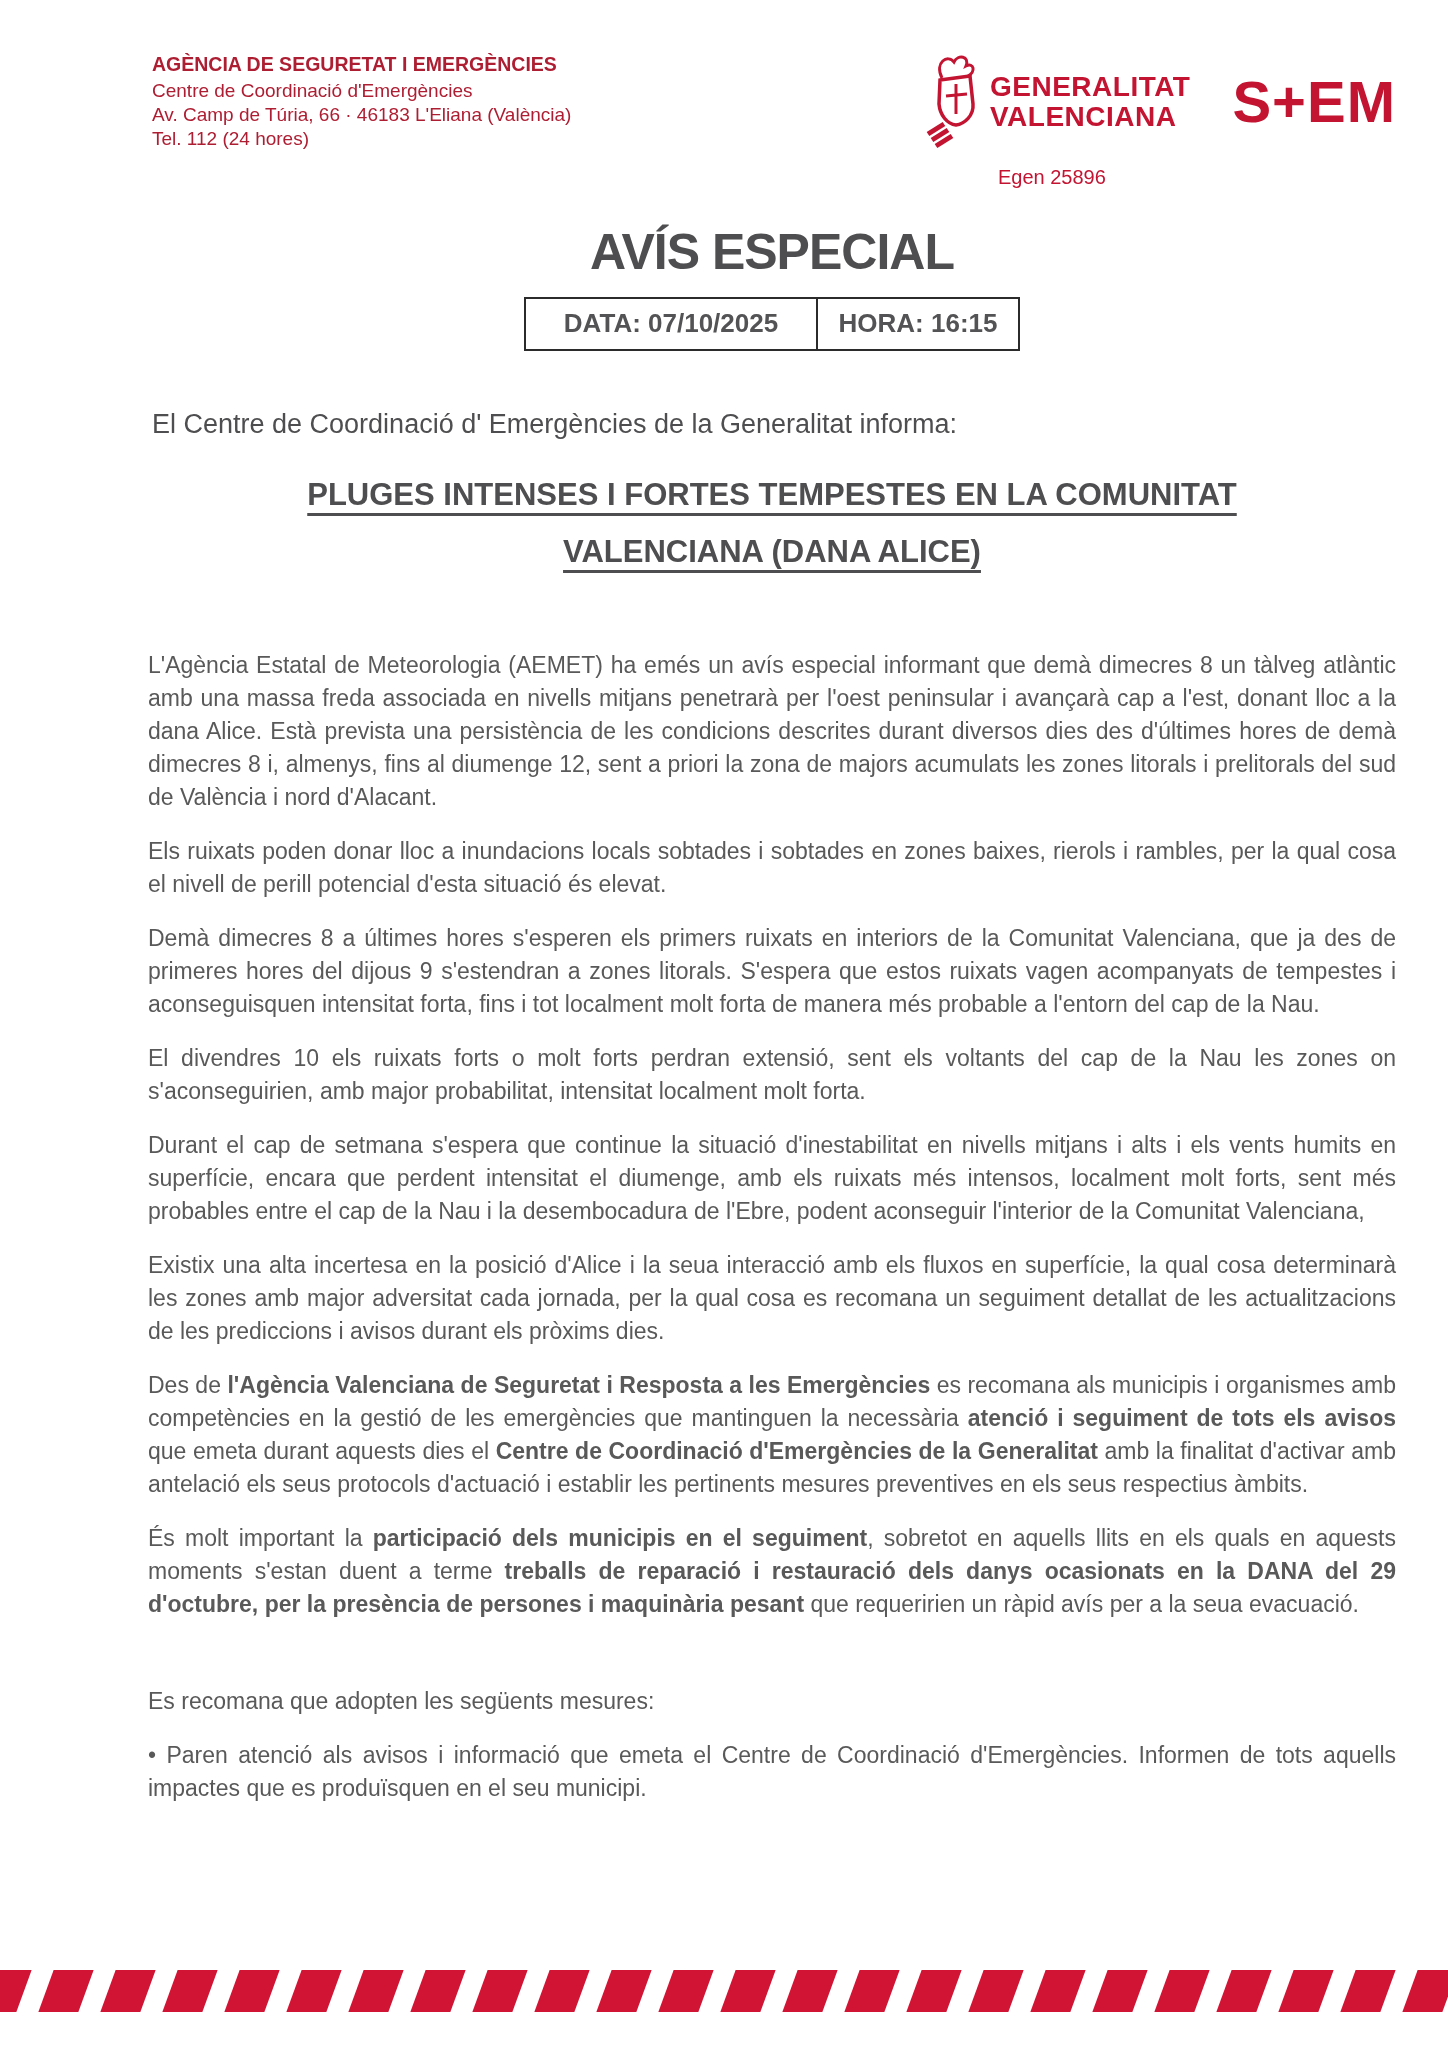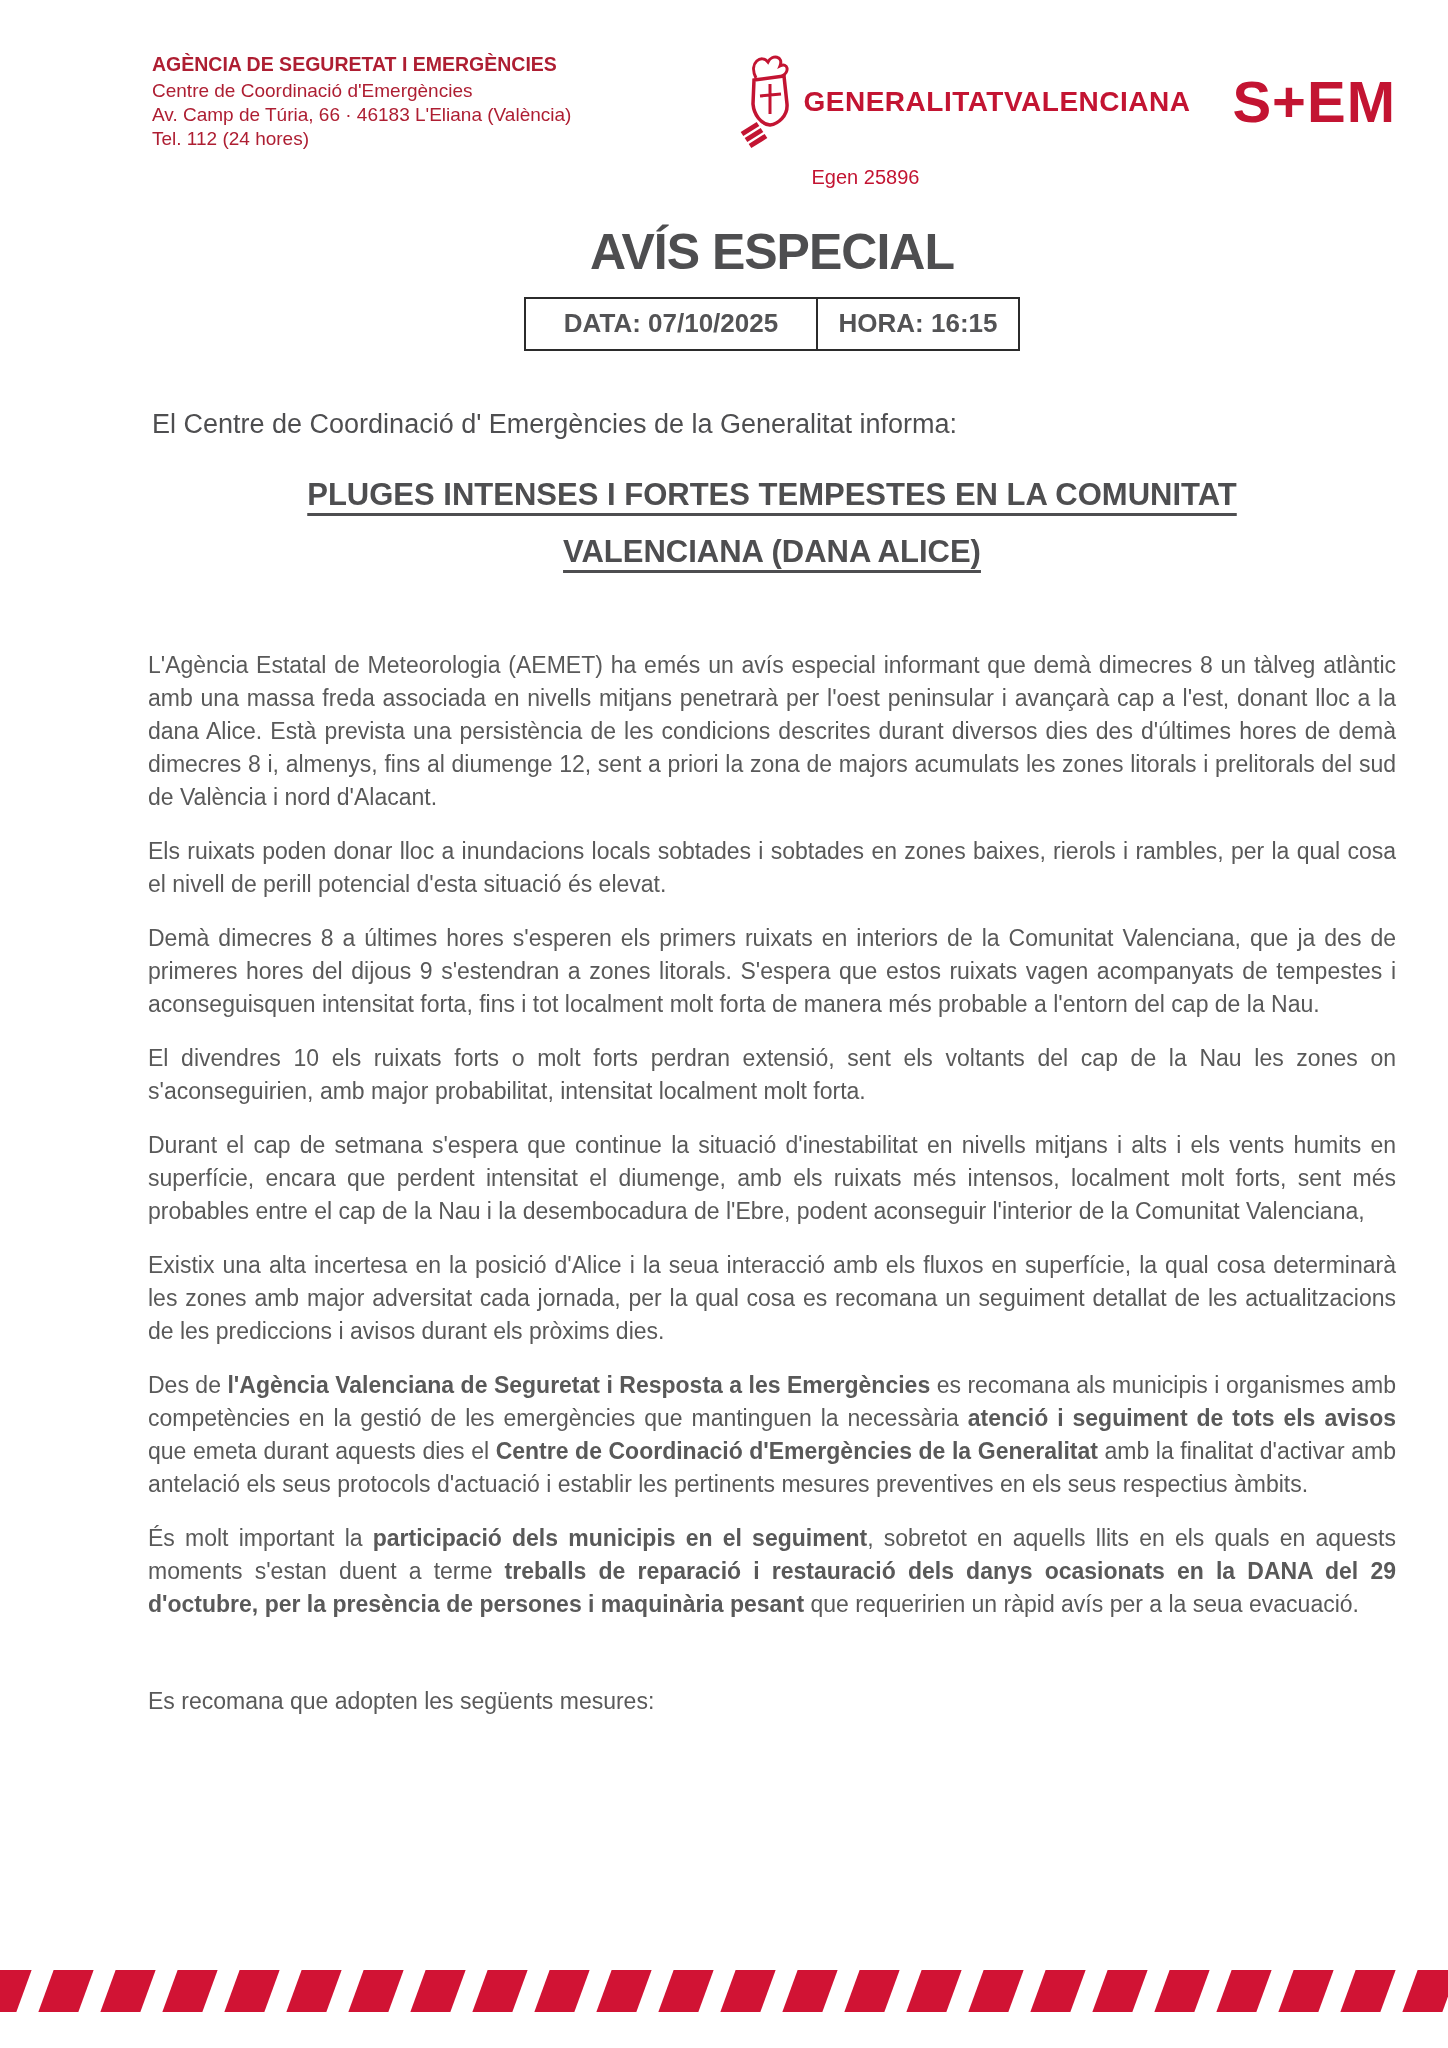--- a/index.html
+++ b/index.html
@@ -11,21 +11,21 @@
     position:relative;width:1448px;height:2048px;margin:0 auto;background:#ffffff;
     font-family:"Liberation Sans",sans-serif;overflow:hidden;padding-left:48px;
   }
   
   .letterhead{display:flex;justify-content:space-between;align-items:flex-start;padding:52px 100px 0 104px;}
   .agency{color:var(--brand-red);font-size:19px;line-height:24px;}
   .agency-name{font-weight:700;font-size:19.5px;margin-bottom:3px;}
   .logos{display:flex;flex-direction:column;}
   .gv-row{display:flex;align-items:center;}
   .crest{color:var(--logo-red);flex:0 0 auto;}
-  .gv-text{color:var(--logo-red);font-weight:700;font-size:28px;line-height:30px;letter-spacing:.5px;margin-left:12px;display:flex;flex-direction:row;}
+  .gv-text{color:var(--logo-red);font-weight:700;font-size:28px;line-height:30px;letter-spacing:.5px;margin-left:12px;display:flex;flex-direction:column;}
   .sem{color:var(--logo-red);font-weight:800;font-size:58px;line-height:.9;margin-left:42px;letter-spacing:1px;}
   .egen{color:var(--logo-red);font-size:20px;margin-top:14px;margin-left:78px;}
   
   h1.notice-title{margin:34px 0 0;text-align:center;font-size:50px;letter-spacing:-1px;color:var(--heading-gray);font-weight:700;}
   .datebox{display:flex;width:492px;margin:16px auto 0;border:2px solid var(--border-dark);background:#fff;}
   .datebox .cell{padding:9px 0 10px;text-align:center;font-weight:700;font-size:26px;color:#535355;}
   .datebox .cell.date{flex:1.45;border-right:2px solid var(--border-dark);}
   .datebox .cell.time{flex:1;}
   
   h2.issuer{margin:58px 104px 0;font-size:27px;color:var(--heading-gray);font-weight:400;}
@@ -85,20 +85,21 @@
   <main class="body">
     <p><span>L'Agència Estatal de Meteorologia (AEMET) ha emés un avís especial informant que demà dimecres 8 un tàlveg atlàntic amb una massa freda associada en nivells mitjans penetrarà per l'oest peninsular i avançarà cap a l'est, donant lloc a la dana Alice. Està prevista una persistència de les condicions descrites durant diversos dies des d'últimes hores de demà dimecres 8 i, almenys, fins al diumenge 12, sent a priori la zona de majors acumulats les zones litorals i prelitorals del sud de València i nord d'Alacant.</span></p>
     <p><span>Els ruixats poden donar lloc a inundacions locals sobtades i sobtades en zones baixes, rierols i rambles, per la qual cosa el nivell de perill potencial d'esta situació és elevat.</span></p>
     <p><span>Demà dimecres 8 a últimes hores s'esperen els primers ruixats en interiors de la Comunitat Valenciana, que ja des de primeres hores del dijous 9 s'estendran a zones litorals. S'espera que estos ruixats vagen acompanyats de tempestes i aconseguisquen intensitat forta, fins i tot localment molt forta de manera més probable a l'entorn del cap de la Nau.</span></p>
     <p><span>El divendres 10 els ruixats forts o molt forts perdran extensió, sent els voltants del cap de la Nau les zones on s'aconseguirien, amb major probabilitat, intensitat localment molt forta.</span></p>
     <p><span>Durant el cap de setmana s'espera que continue la situació d'inestabilitat en nivells mitjans i alts i els vents humits en superfície, encara que perdent intensitat el diumenge, amb els ruixats més intensos, localment molt forts, sent més probables entre el cap de la Nau i la desembocadura de l'Ebre, podent aconseguir l'interior de la Comunitat Valenciana,</span></p>
     <p><span>Existix una alta incertesa en la posició d'Alice i la seua interacció amb els fluxos en superfície, la qual cosa determinarà les zones amb major adversitat cada jornada, per la qual cosa es recomana un seguiment detallat de les actualitzacions de les prediccions i avisos durant els pròxims dies.</span></p>
     <p><span>Des de </span><span class="b">l'Agència Valenciana de Seguretat i Resposta a les Emergències</span><span> es recomana als municipis i organismes amb competències en la gestió de les emergències que mantinguen la necessària </span><span class="b">atenció i seguiment de tots els avisos</span><span> que emeta durant aquests dies el </span><span class="b">Centre de Coordinació d'Emergències de la Generalitat</span><span> amb la finalitat d'activar amb antelació els seus protocols d'actuació i establir les pertinents mesures preventives en els seus respectius àmbits.</span></p>
     <p><span>És molt important la </span><span class="b">participació dels municipis en el seguiment</span><span>, sobretot en aquells llits en els quals en aquests moments s'estan duent a terme </span><span class="b">treballs de reparació i restauració dels danys ocasionats en la DANA del 29 d'octubre, per la presència de persones i maquinària pesant</span><span> que requeririen un ràpid avís per a la seua evacuació.</span></p>
     <p class="measures">Es recomana que adopten les següents mesures:</p>
+    <p>• Paren atenció als avisos i informació que emeta el Centre de Coordinació d'Emergències. Informen de tots aquells impactes que es produïsquen en el seu municipi.</p>
   </main>
 
   <div class="band">
       <div class="stripe"></div>
       <div class="stripe"></div>
       <div class="stripe"></div>
       <div class="stripe"></div>
       <div class="stripe"></div>
       <div class="stripe"></div>
       <div class="stripe"></div>

